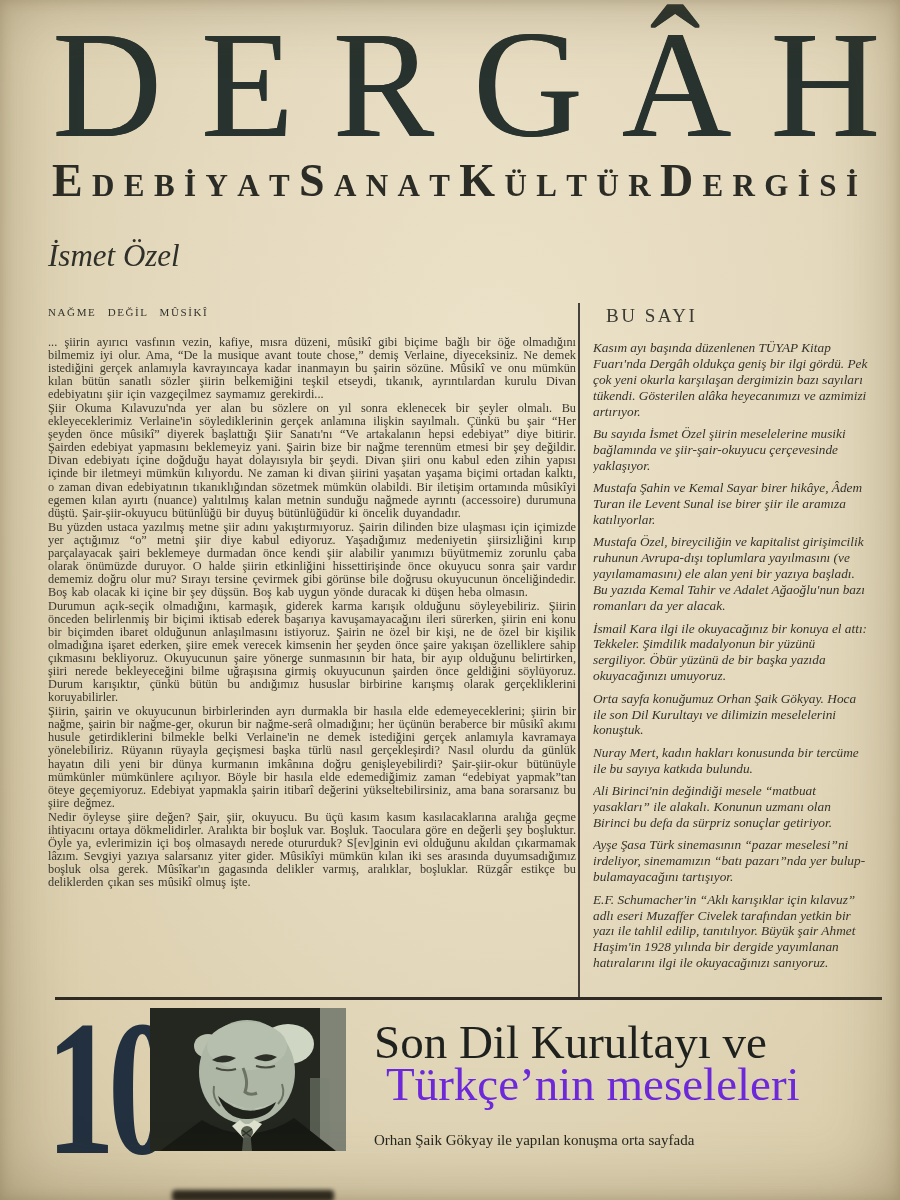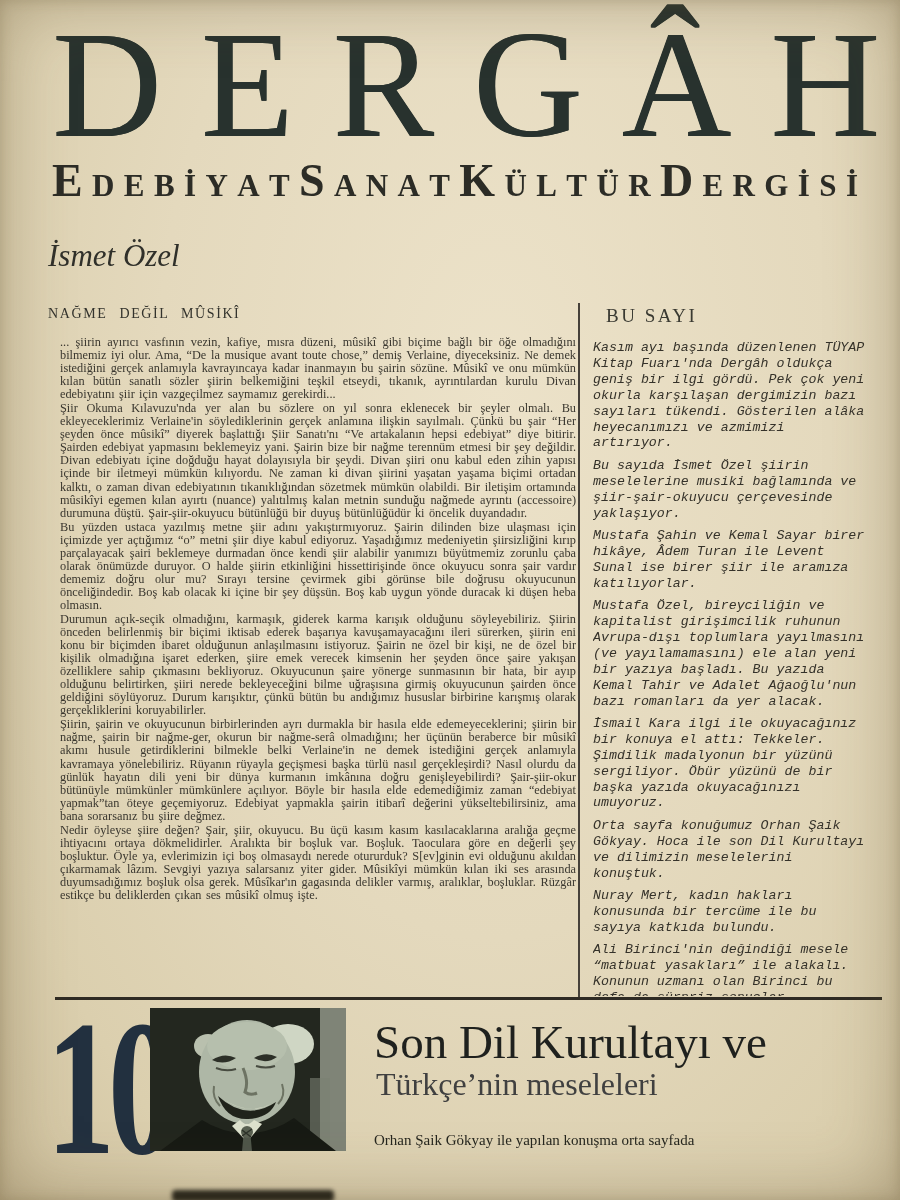--- a/index.html
+++ b/index.html
@@ -15,42 +15,42 @@
     display:flex;justify-content:space-between;align-items:flex-start;
     font-size:152px;line-height:150px;font-weight:400;color:#28322e;
     text-shadow:0.6px 0 0 #28322e;}
   .subtitle{position:absolute;left:52px;top:158px;width:806px;
     display:flex;justify-content:space-between;align-items:baseline;
     color:#2c2c26;font-weight:700;}
   .s-ch{font-size:31px;line-height:46px;}
   .s-ch.big{font-size:46px;}
   
   .author{position:absolute;left:48px;top:238px;font-style:italic;font-size:31px;color:#30302a;}
-  .article-title{position:absolute;left:48px;top:306px;font-size:14px;
+  .article-title{position:absolute;left:48px;top:306px;font-size:11px;
     letter-spacing:1.6px;word-spacing:7px;color:#33332d;}
   
   .left-col{position:absolute;left:48px;top:336px;width:528px;height:660px;overflow:hidden;
     text-align:justify;font-size:12.3px;line-height:13.05px;word-spacing:1.3px;color:#3a372f;}
-  .left-col p{margin:0 0 1px 12px;}
+  .left-col p{margin:0 0 1px 0;}
   
   .divider-v{position:absolute;left:578px;top:303px;width:2px;height:694px;background:#46413a;}
   
   .busayi-heading{position:absolute;left:594px;top:305px;font-size:19px;
     letter-spacing:2.5px;color:#3a3a32;margin-left:12px;}
   .right-col{position:absolute;left:593px;top:340px;width:278px;height:656px;overflow:hidden;
-    font-style:italic;font-size:13.3px;line-height:15.9px;color:#35322a;font-family:Liberation Mono, monospace;}
+    font-style:italic;font-size:13.3px;line-height:15.9px;color:#35322a;}
   .right-col p{margin:0 0 6.5px 0;}
   
   .rule-h{position:absolute;left:55px;top:997px;width:827px;height:3px;background:#2f2b24;}
   .page-number{position:absolute;left:46px;top:1000px;font-weight:700;
     font-size:192px;line-height:178px;color:#22303f;letter-spacing:-10px;
     transform:scaleX(.72);transform-origin:left top;}
   .photo{position:absolute;left:150px;top:1008px;width:196px;height:143px;display:block;}
   .headline-1{position:absolute;left:374px;top:1004px;font-size:47px;line-height:52px;color:#1f211e;margin-top:12px;}
-  .headline-2{position:absolute;left:376px;top:1058px;font-size:32px;line-height:52px;color:#404040;}
+  .headline-2{position:absolute;left:386px;top:1058px;font-size:47px;line-height:52px;color:#6d28d9;}
   .caption{position:absolute;left:374px;top:1132px;font-size:15px;color:#26261f;text-align:right;}
   .smudge{position:absolute;left:172px;top:1190px;width:162px;height:12px;background:#22211b;
     filter:blur(2px);border-radius:4px;}
 </style>
 </head>
 <body>
 
 <div class="masthead">
 
 <span class="m-ch">D</span>

